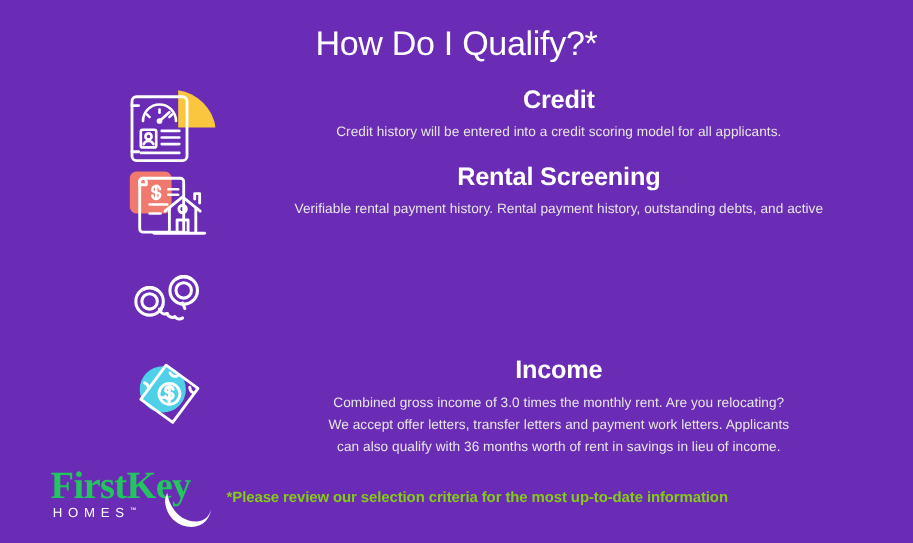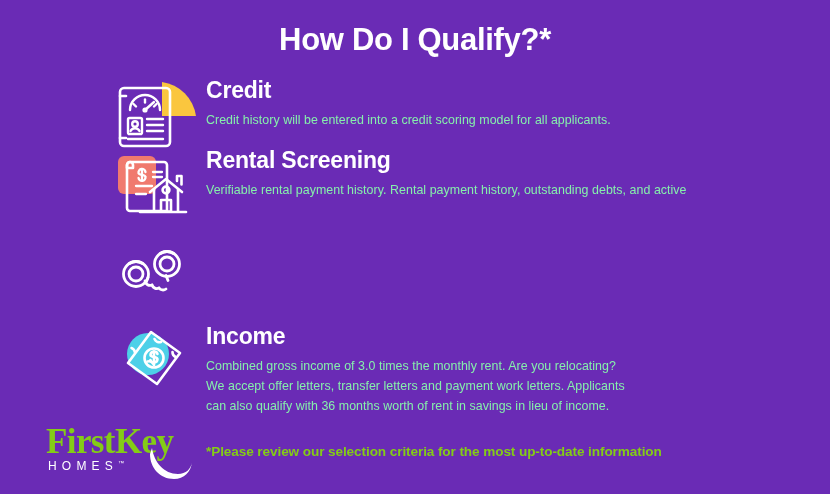--- a/index.html
+++ b/index.html
@@ -25,29 +25,30 @@
 
   
   .title {
     position: absolute;
     top: 22px;
     left: 0;
     width: 830px;
     text-align: center;
     color: #ffffff;
     font-size: 31px;
-    font-weight: bold;
+    font-weight: normal;
     letter-spacing: -0.3px;
   }
 
   
   .section {
     position: absolute;
     left: 110px;
     width: 700px;
+    text-align: center;
   }
   .sec-credit   { top: 78px;  }
   .sec-rental   { top: 148px; }
   .sec-criminal { top: 244px; }
   .sec-income   { top: 324px; }
 
   .icon-wrap {
     position: absolute;
     left: 0;
     top: 0;
@@ -62,21 +63,21 @@
 
   .sec-heading {
     color: #ffffff;
     font-size: 23px;
     font-weight: bold;
     letter-spacing: -0.2px;
     line-height: 1.1;
     margin: 0 0 7px 0;
   }
   .sec-text {
-    color: #86efac;
+    color: #e5e5e5;
     font-size: 12.4px;
     line-height: 1.62;
     margin: 0;
     letter-spacing: 0.05px;
   }
   .sec-text .ln { display: block; }
 
   
   .footer {
     position: absolute;
@@ -90,21 +91,21 @@
     position: absolute;
     left: 0;
     top: 6px;
     width: 155px;
     height: 56px;
   }
   .logo-word {
     font-family: "Liberation Serif", serif;
     font-size: 35px;
     font-weight: bold;
-    color: #84cc16;
+    color: #22c55e;
     letter-spacing: -0.6px;
     line-height: 1;
     display: block;
     position: absolute;
     top: 0;
     left: 2px;
   }
   .logo-sub {
     position: absolute;
     top: 36px;

